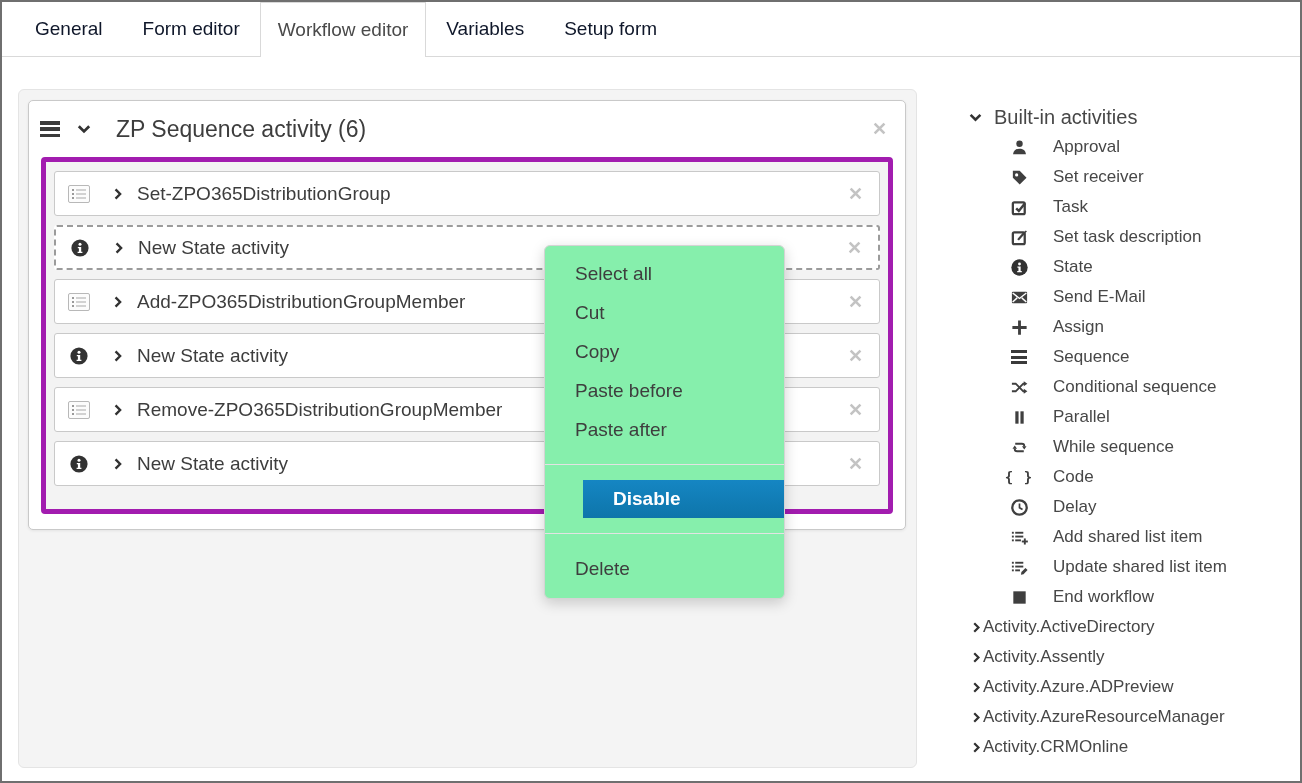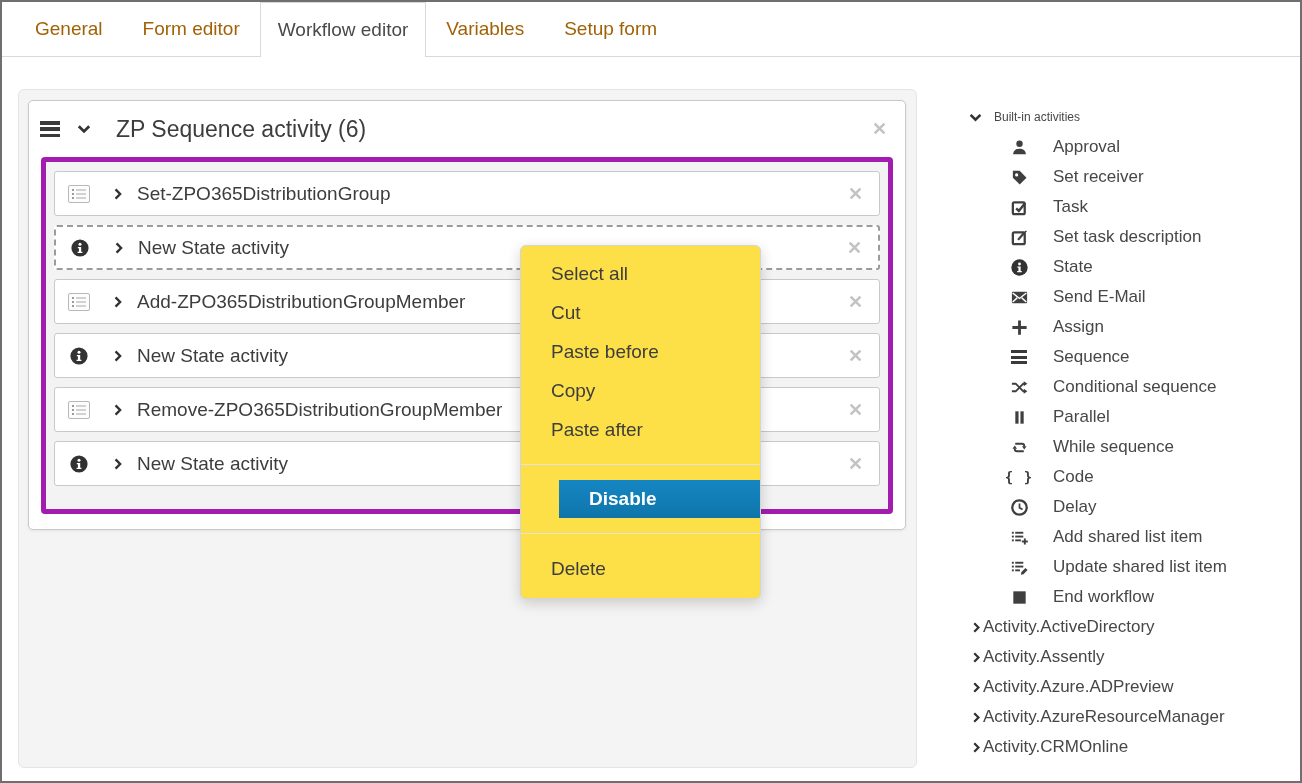--- a/index.html
+++ b/index.html
@@ -3,21 +3,21 @@
 <meta charset="utf-8">
 <style>
   html,body{margin:0;padding:0;background:#fff;}
   .page{position:relative;width:1302px;height:783px;box-sizing:border-box;
         border:2px solid #6f6f6f;background:#fff;overflow:hidden;
         font-family:"Liberation Sans",sans-serif;color:#3e3e3e;}
 
   
   .tabbar{position:absolute;top:0;left:0;right:0;height:54px;display:flex;
           align-items:stretch;padding-left:33px;border-bottom:1px solid #d9d9d9;background:#fff;}
-  .tab{display:flex;align-items:center;padding:12px 20px;font-size:19px;color:#a16207;cursor:pointer;white-space:nowrap;}
+  .tab{display:flex;align-items:center;padding:12px 20px;font-size:19px;color:#0f172a;cursor:pointer;white-space:nowrap;}
   .tab:first-child{padding-left:0;}
   .tab.tab--active{color:#4a4a4a;background:#fff;border:1px solid #d9d9d9;border-bottom:none;
                    margin-bottom:-1px;z-index:1;padding:0 17px;text-align:right;}
 
   
   .canvas{position:absolute;left:16px;top:87px;width:899px;height:679px;box-sizing:border-box;
           background:#f4f4f4;border:1px solid #e4e4e4;border-radius:6px;}
   .seq{position:absolute;left:9px;top:10px;width:878px;height:430px;box-sizing:border-box;
        background:#fff;border:1px solid #c9c9c9;border-radius:5px;box-shadow:0 1px 3px rgba(0,0,0,.07);}
   .seq-header{height:56px;display:flex;align-items:center;padding:0 18px 0 11px;}
@@ -25,32 +25,32 @@
   .seq-close,.row-close{font-size:18px;font-weight:bold;color:#c3c3c3;cursor:pointer;line-height:1;}
   .dropzone{position:absolute;left:12px;right:12px;top:56px;bottom:15px;box-sizing:border-box;
             background:#f3f3f3;border:5px solid #a21caf;border-radius:4px;padding:9px 8px;}
   .activity-row{height:45px;background:#fff;border:1px solid #c9c9c9;border-radius:3px;margin-bottom:9px;
                 display:flex;align-items:center;padding:0 16px 0 12px;box-sizing:border-box;}
   .activity-row.selected{border:2px dashed #9b9b9b;}
   .row-label{font-size:19px;color:#3d3d3d;margin-left:12px;flex:1;white-space:nowrap;overflow:hidden;}
   .row-chev{margin-left:20px;}
 
   
-  .ctx{position:absolute;left:518px;top:243px;width:241px;box-sizing:border-box;background:#fde047;
+  .ctx{position:absolute;left:542px;top:243px;width:241px;box-sizing:border-box;background:#86efac;
        border:1px solid #d4d4d4;border-radius:6px;box-shadow:0 4px 14px rgba(0,0,0,.18);
        padding:8px 0 10px;z-index:10;}
   .ctx-item{height:39px;line-height:39px;padding-left:30px;font-size:19px;color:#3e3e3e;cursor:pointer;}
   .ctx-sep{border-top:1px solid #e3e3e3;margin:15px 0;}
   .ctx-item--disable{background:linear-gradient(180deg,#1586c3,#0e75aa);color:#fff;font-weight:bold;
                      height:38px;line-height:38px;margin-left:38px;}
 
   
   .palette{position:absolute;left:958px;top:100px;width:336px;font-size:17px;color:#474747;}
   .palette-header{display:flex;align-items:center;height:30px;gap:11px;padding-left:8px;cursor:pointer;}
-  .palette-header span{font-size:12px;}
+  .palette-header span{font-size:20px;}
   .palette-item{display:flex;align-items:center;height:30px;padding-left:48px;gap:23px;cursor:pointer;white-space:nowrap;}
   .palette-group{display:flex;align-items:center;height:30px;padding-left:10px;gap:0;cursor:pointer;white-space:nowrap;}
 
   
   .icon{display:inline-flex;align-items:center;justify-content:center;flex:none;}
   .p-icon{width:22px;height:20px;}
   .p-icon svg{width:19px;height:19px;display:block;}
   .row-icon{width:24px;height:22px;}
   .row-icon svg{width:20px;height:20px;display:block;}
   .row-chev svg{width:14px;height:14px;display:block;}
@@ -225,23 +225,23 @@
       </div>
     </div>
   </div>
 
   <div class="ctx">
 
       <div class="ctx-item">Select all</div>
 
       <div class="ctx-item">Cut</div>
 
+      <div class="ctx-item">Copy</div>
+
       <div class="ctx-item">Paste before</div>
-
-      <div class="ctx-item">Copy</div>
 
       <div class="ctx-item">Paste after</div>
 
     <div class="ctx-sep"></div>
     <div class="ctx-item ctx-item--disable">Disable</div>
     <div class="ctx-sep"></div>
     <div class="ctx-item">Delete</div>
   </div>
 
   <div class="palette">

